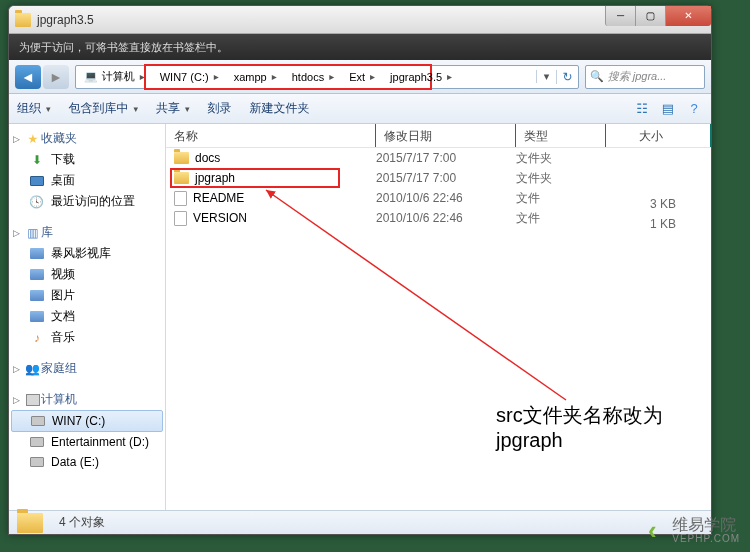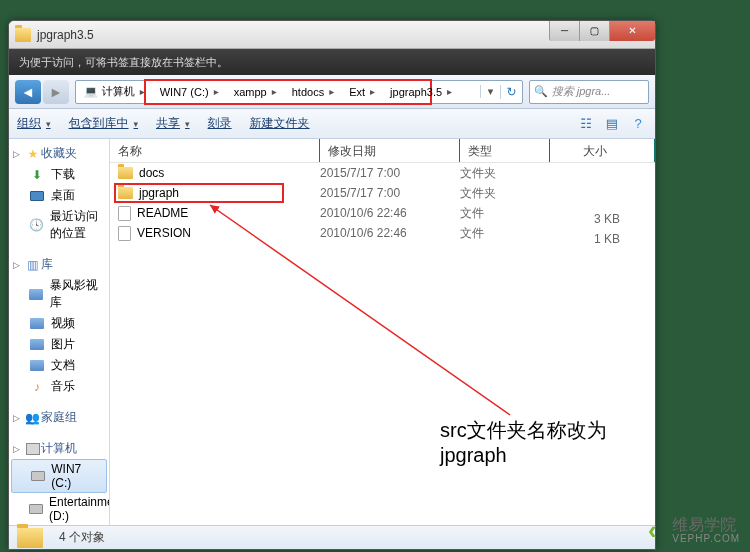--- a/index.html
+++ b/index.html
@@ -1,18 +1,18 @@
 <!DOCTYPE html>
 <html><head>
   <meta charset="utf-8">
   <style>
     * { margin: 0; padding: 0; box-sizing: border-box; font-family: "Microsoft YaHei", "Segoe UI", Tahoma, sans-serif; }
     body { width: 750px; height: 552px; background: #2a5a3a; overflow: hidden; position: relative; }
     
-    .window { position: absolute; left: 8px; top: 20px; width: 648px; height: 530px; background: #fff; border: 1px solid #555; border-radius: 6px 6px 0 0; box-shadow: 0 0 8px rgba(0,0,0,.4); }
+    .window { position: absolute; left: 8px; top: 5px; width: 704px; height: 530px; background: #fff; border: 1px solid #555; border-radius: 6px 6px 0 0; box-shadow: 0 0 8px rgba(0,0,0,.4); }
     
     .titlebar { height: 28px; background: linear-gradient(#f5f5f5, #dcdcdc); border-bottom: 1px solid #aaa; display: flex; align-items: center; padding-left: 6px; border-radius: 6px 6px 0 0; }
     .titlebar-icon { width: 16px; height: 14px; background: linear-gradient(#fce08a, #e8b745); border-radius: 1px; margin-right: 6px; position: relative; }
     .titlebar-icon::before { content: ""; position: absolute; top: -3px; left: 0; width: 7px; height: 3px; background: #e8b745; border-radius: 1px 1px 0 0; }
     .titlebar-text { font-size: 12px; color: #333; flex: 1; }
     .win-controls { display: flex; height: 20px; margin-top: -8px; }
     .win-btn { width: 30px; height: 20px; display: flex; align-items: center; justify-content: center; font-size: 10px; border-left: 1px solid #999; background: linear-gradient(#e8e8e8,#c8c8c8); }
     .win-btn.min { border-radius: 0 0 0 3px; }
     .win-btn.close { background: linear-gradient(#e07a6a,#c94a3a); color: #fff; width: 46px; border-radius: 0 0 3px 0; }
     
@@ -27,21 +27,21 @@
     .address-highlight { position: absolute; left: 68px; top: -2px; height: 26px; width: 288px; border: 2px solid #e82525; pointer-events: none; }
     .crumb { padding: 0 6px 0 8px; height: 100%; display: flex; align-items: center; border-right: 1px solid transparent; position: relative; }
     .crumb::after { content: "▸"; color: #555; margin-left: 5px; font-size: 10px; }
     .crumb.first::before { content: "💻"; font-size: 11px; margin-right: 4px; filter: grayscale(.3); }
     .addr-refresh { width: 22px; text-align: center; border-left: 1px solid #c2d0e0; color: #2f74b5; font-size: 12px; }
     
     .search-box { width: 120px; height: 24px; margin-left: 6px; background: #fff; border: 1px solid #8aa6c1; border-radius: 2px; display: flex; align-items: center; padding: 0 4px; font-size: 11px; color: #888; font-style: italic; }
     .search-box .mag { color: #2f74b5; margin-right: 4px; font-style: normal; }
     
     .toolbar { height: 30px; background: linear-gradient(#f6f9fd,#e6edf6); border-bottom: 1px solid #c2d0e0; display: flex; align-items: center; padding: 0 8px; font-size: 12px; color: #1a3e6e; gap: 18px; }
-    .toolbar .item { display: flex; align-items: center; gap: 2px; text-decoration: underline; }
+    .toolbar .item { display: flex; align-items: center; gap: 2px; }
     .toolbar .drop::after { content: "▾"; font-size: 9px; margin-left: 3px; color: #555; }
     .toolbar-right { margin-left: auto; display: flex; gap: 8px; align-items: center; }
     .toolbar-right .ticon { width: 18px; height: 18px; display: flex; align-items: center; justify-content: center; font-size: 13px; color: #2f74b5; }
     
     .body-split { display: flex; height: calc(100% - 28px - 26px - 34px - 30px - 24px); }
     
     .sidebar { width: 170px; background: #fff; border-right: 1px solid #d9d9d9; overflow: hidden; font-size: 12px; padding-top: 4px; }
     .side-group { margin-bottom: 10px; }
     .side-head { display: flex; align-items: center; padding: 2px 4px; color: #3a5a8a; }
     .side-head .caret { width: 12px; font-size: 9px; color: #666; }

